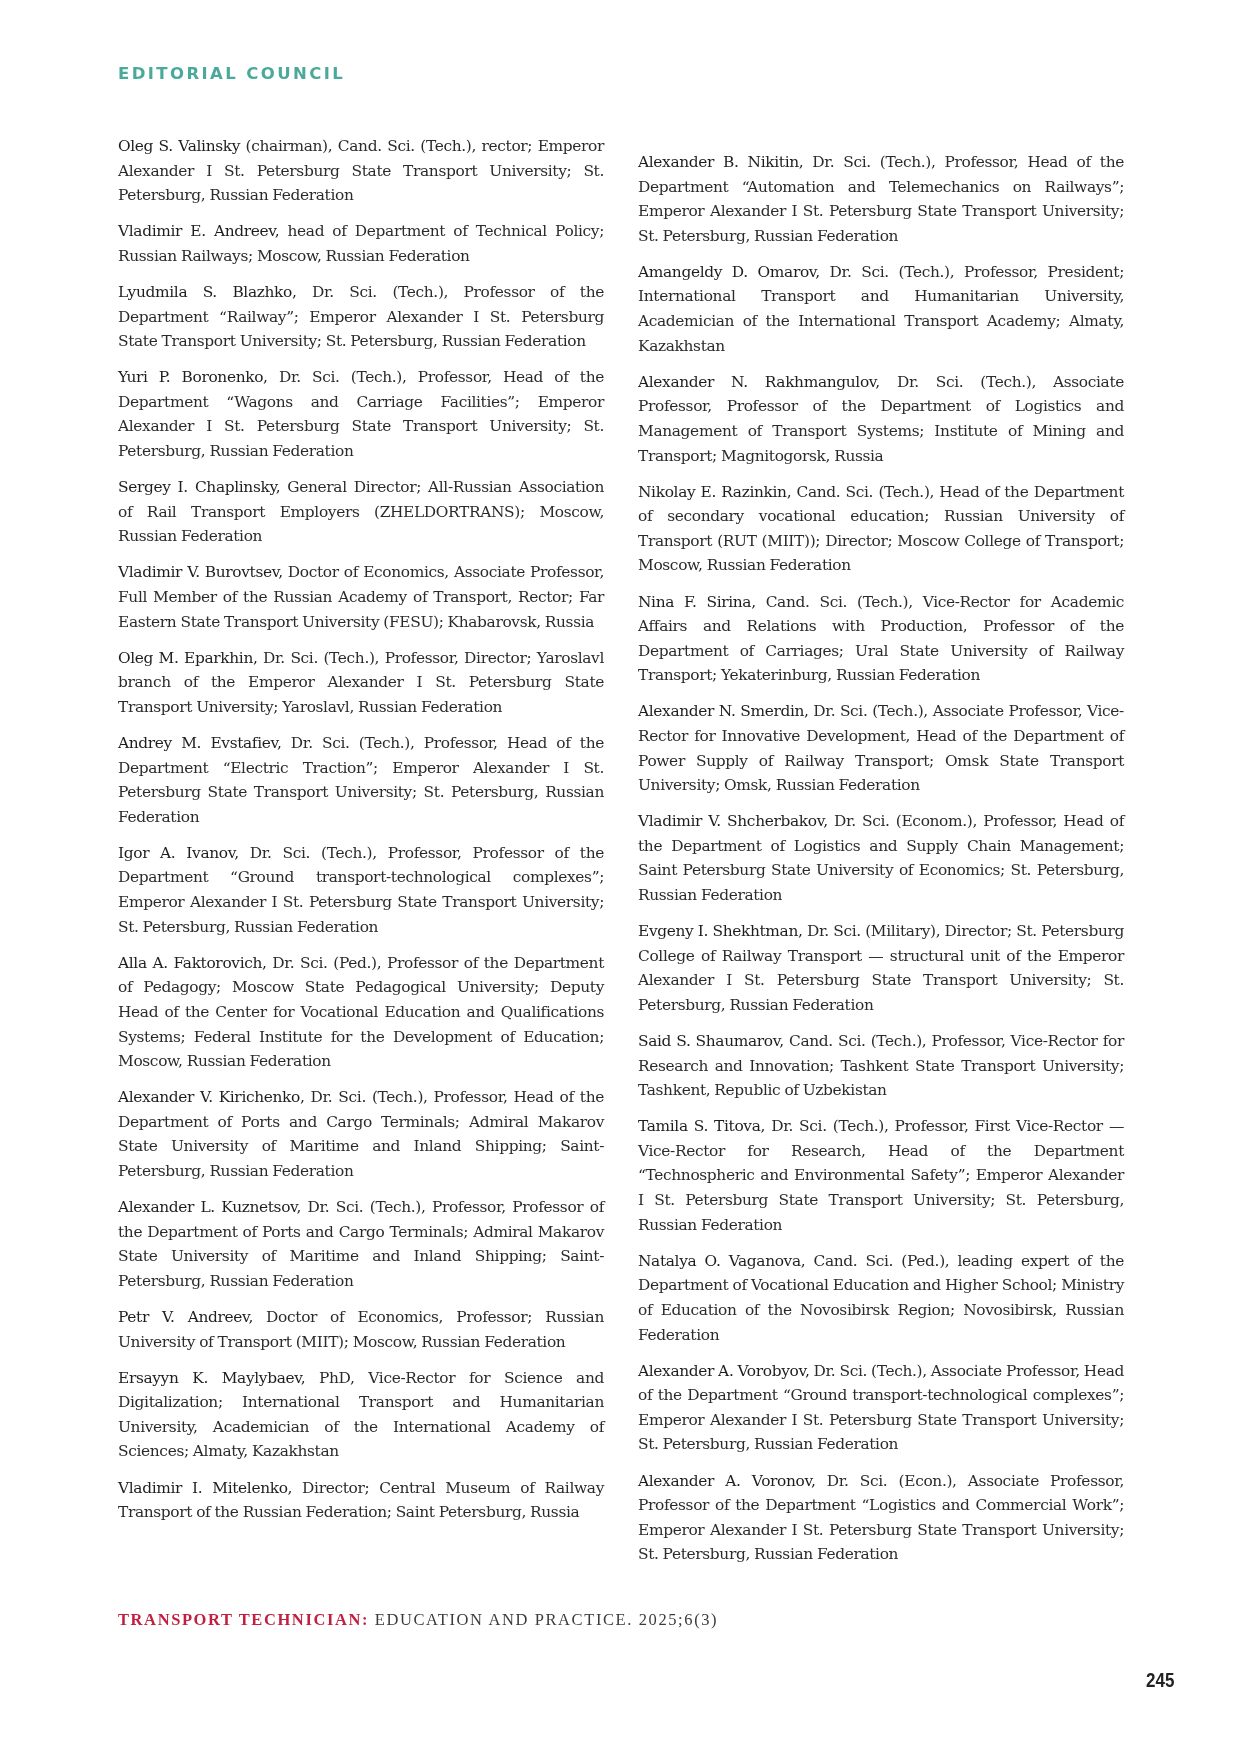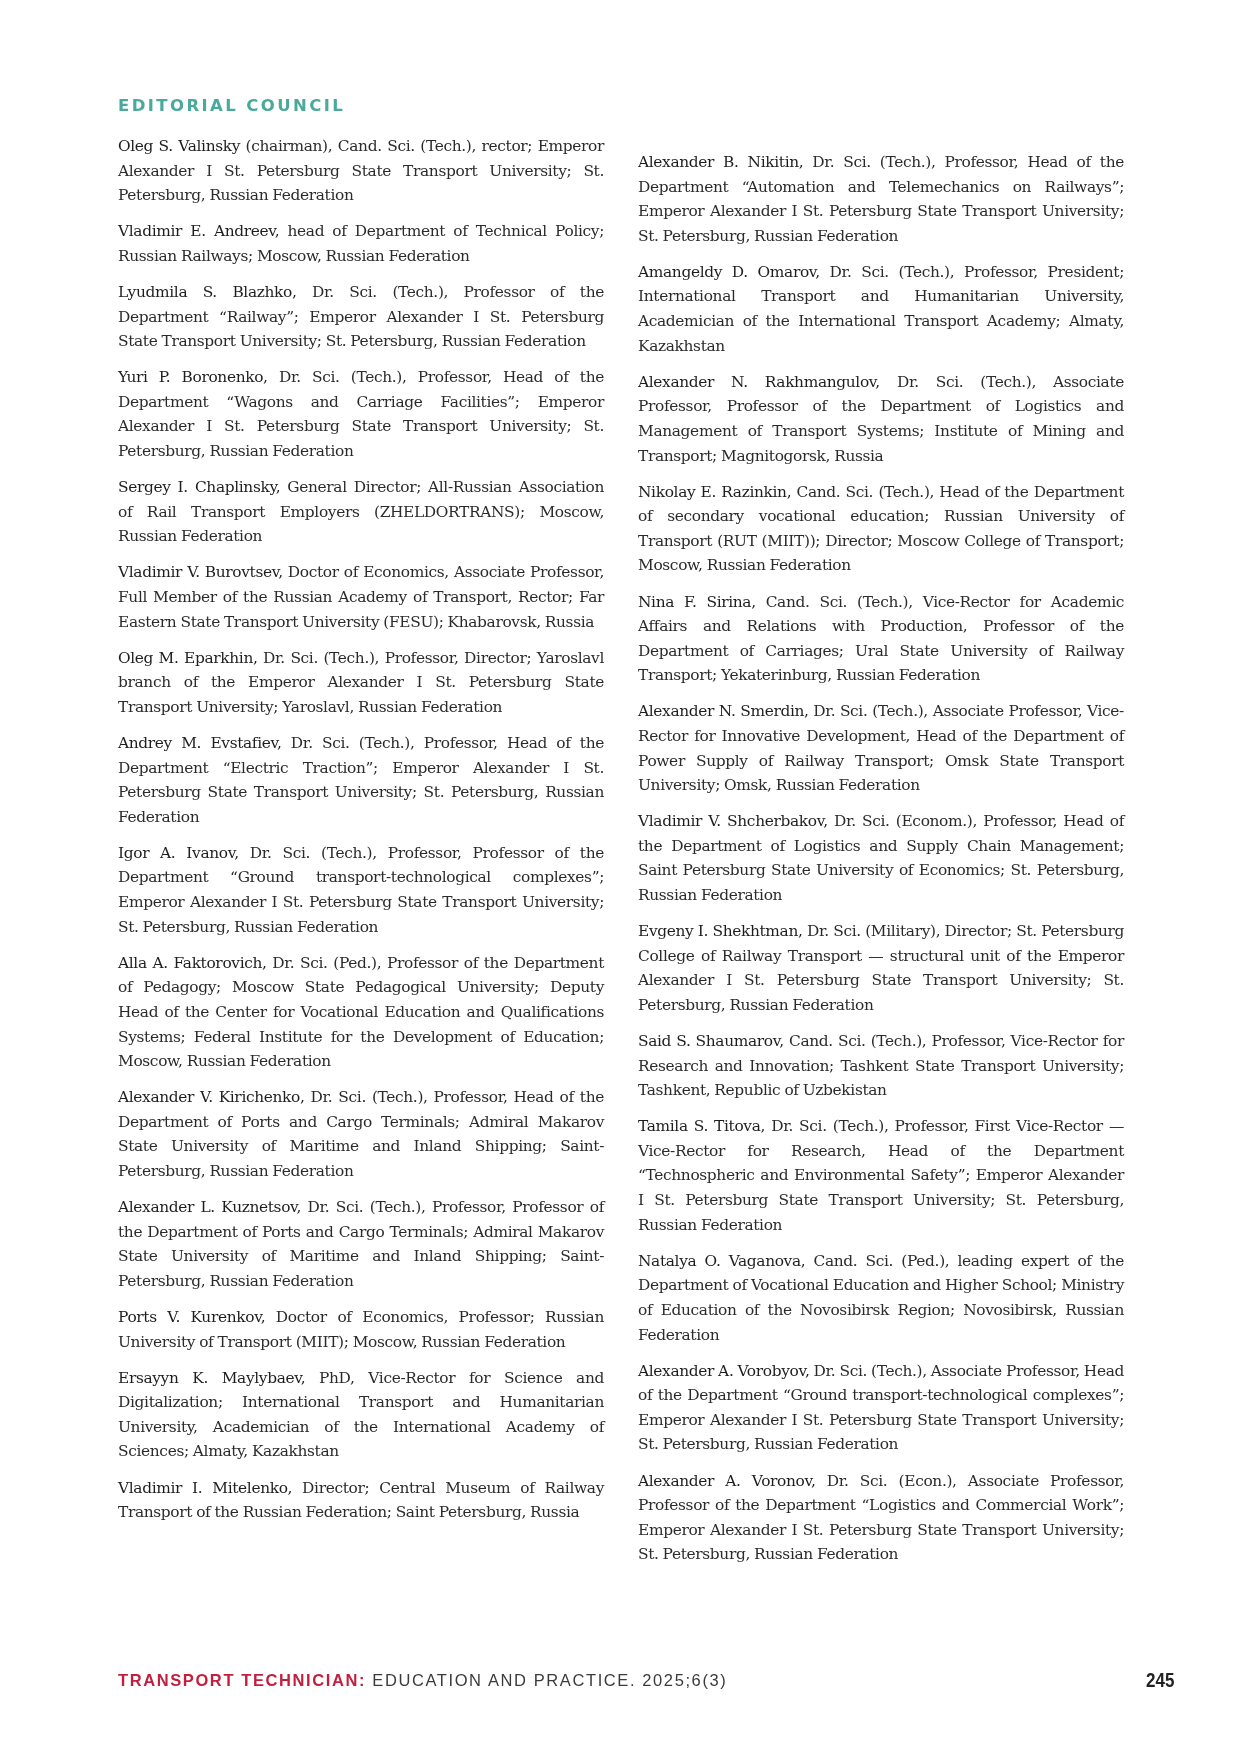--- a/index.html
+++ b/index.html
@@ -1,34 +1,34 @@
 <!DOCTYPE html>
 <html><head>
 <meta charset="utf-8">
 <style>
   html, body { margin: 0; padding: 0; background: #ffffff; }
   body { width: 1241px; height: 1754px; position: relative; overflow: hidden; }
   .heading {
-    position: absolute; left: 118px; top: 96px;
+    position: absolute; left: 118px; top: 64px;
     font-family: "DejaVu Sans", sans-serif; font-weight: bold;
     font-size: 16.5px; letter-spacing: 2.4px; color: #4aa99a;
   }
   .col {
     position: absolute; top: 134px; width: 486px;
     font-family: "DejaVu Serif", serif; font-size: 15.4px;
     line-height: 24.6px; color: #2b2b2b;
     text-align: justify; hyphens: manual;
   }
   .col.left { left: 118px; }
   .col.right { left: 638px; margin-top: 16px; }
   .entry { margin: 0 0 11.5px 0; letter-spacing: -0.35px; word-spacing: -0.5px; }
   .entry .name { font-weight: normal; color: #1e1e1e; }
   .footer {
-    position: absolute; left: 118px; top: 1671px;
-    font-family: Liberation Sans, sans-serif; font-size: 16.5px;
+    position: absolute; left: 118px; top: 1610px;
+    font-family: Liberation Serif, serif; font-size: 16.5px;
     letter-spacing: 1.6px; color: #3b3b3b;
   }
   .footer .journal { color: #c21f3f; font-weight: bold; }
   .page-number {
     position: absolute; left: 1146px; top: 1669px;
     font-family: "Liberation Sans", sans-serif; font-weight: bold;
     font-size: 20px; color: #222; transform: scaleX(0.85); transform-origin: left;
   }
 </style>
 </head>
@@ -42,21 +42,21 @@
     <p class="entry"><span class="name">Lyudmila S. Blazhko,</span><span> Dr. Sci. (Tech.), Professor of the Department “Railway”; Emperor Alexander I St. Petersburg State Transport University; St. Petersburg, Russian Federation</span></p>
     <p class="entry"><span class="name">Yuri P. Boronenko,</span><span> Dr. Sci. (Tech.), Professor, Head of the Department “Wagons and Carriage Facilities”; Emperor Alexander I St. Petersburg State Transport University; St. Petersburg, Russian Federation</span></p>
     <p class="entry"><span class="name">Sergey I. Chaplinsky,</span><span> General Director; All-Russian Association of Rail Transport Employers (ZHELDORTRANS); Moscow, Russian Federation</span></p>
     <p class="entry"><span class="name">Vladimir V. Burovtsev,</span><span> Doctor of Economics, Associate Professor, Full Member of the Russian Academy of Transport, Rector; Far Eastern State Transport University (FESU); Khabarovsk, Russia</span></p>
     <p class="entry"><span class="name">Oleg M. Eparkhin,</span><span> Dr. Sci. (Tech.), Professor, Director; Yaroslavl branch of the Emperor Alexander I St. Petersburg State Transport University; Yaroslavl, Russian Federation</span></p>
     <p class="entry"><span class="name">Andrey M. Evstafiev,</span><span> Dr. Sci. (Tech.), Professor, Head of the Department “Electric Traction”; Emperor Alexander I St. Petersburg State Transport University; St. Petersburg, Russian Federation</span></p>
     <p class="entry"><span class="name">Igor A. Ivanov,</span><span> Dr. Sci. (Tech.), Professor, Professor of the Department “Ground transport-technological complexes”; Emperor Alexander I St. Petersburg State Transport University; St. Petersburg, Russian Federation</span></p>
     <p class="entry"><span class="name">Alla A. Faktorovich,</span><span> Dr. Sci. (Ped.), Professor of the Department of Pedagogy; Moscow State Pedagogical University; Deputy Head of the Center for Vocational Education and Qualifications Systems; Federal Institute for the Development of Education; Moscow, Russian Federation</span></p>
     <p class="entry"><span class="name">Alexander V. Kirichenko,</span><span> Dr. Sci. (Tech.), Professor, Head of the Department of Ports and Cargo Terminals; Admiral Makarov State University of Maritime and Inland Shipping; Saint-Petersburg, Russian Federation</span></p>
     <p class="entry"><span class="name">Alexander L. Kuznetsov,</span><span> Dr. Sci. (Tech.), Professor, Professor of the Department of Ports and Cargo Terminals; Admiral Makarov State University of Maritime and Inland Shipping; Saint-Petersburg, Russian Federation</span></p>
-    <p class="entry"><span class="name">Ports V. Kurenkov,</span><span> Doctor of Economics, Professor; Russian University of Transport (MIIT); Moscow, Russian Federation</span></p>
+    <p class="entry"><span class="name">Petr V. Andreev,</span><span> Doctor of Economics, Professor; Russian University of Transport (MIIT); Moscow, Russian Federation</span></p>
     <p class="entry"><span class="name">Ersayyn K. Maylybaev,</span><span> PhD, Vice-Rector for Science and Digitalization; International Transport and Humanitarian University, Academician of the International Academy of Sciences; Almaty, Kazakhstan</span></p>
     <p class="entry"><span class="name">Vladimir I. Mitelenko,</span><span> Director; Central Museum of Railway Transport of the Russian Federation; Saint Petersburg, Russia</span></p>
   </div>
 <div class="col right" id="col-right">
     <p class="entry"><span class="name">Alexander B. Nikitin,</span><span> Dr. Sci. (Tech.), Professor, Head of the Department “Automation and Telemechanics on Railways”; Emperor Alexander I St. Petersburg State Transport University; St. Petersburg, Russian Federation</span></p>
     <p class="entry"><span class="name">Amangeldy D. Omarov,</span><span> Dr. Sci. (Tech.), Professor, President; International Transport and Humanitarian University, Academician of the International Transport Academy; Almaty, Kazakhstan</span></p>
     <p class="entry"><span class="name">Alexander N. Rakhmangulov,</span><span> Dr. Sci. (Tech.), Associate Professor, Professor of the Department of Logistics and Management of Transport Systems; Institute of Mining and Transport; Magnitogorsk, Russia</span></p>
     <p class="entry"><span class="name">Nikolay E. Razinkin,</span><span> Cand. Sci. (Tech.), Head of the Department of secondary vocational education; Russian University of Transport (RUT (MIIT)); Director; Moscow College of Transport; Moscow, Russian Federation</span></p>
     <p class="entry"><span class="name">Nina F. Sirina,</span><span> Cand. Sci. (Tech.), Vice-Rector for Academic Affairs and Relations with Production, Professor of the Department of Carriages; Ural State University of Railway Transport; Yekaterinburg, Russian Federation</span></p>
     <p class="entry"><span class="name">Alexander N. Smerdin,</span><span> Dr. Sci. (Tech.), Associate Professor, Vice-Rector for Innovative Development, Head of the Department of Power Supply of Railway Transport; Omsk State Transport University; Omsk, Russian Federation</span></p>

